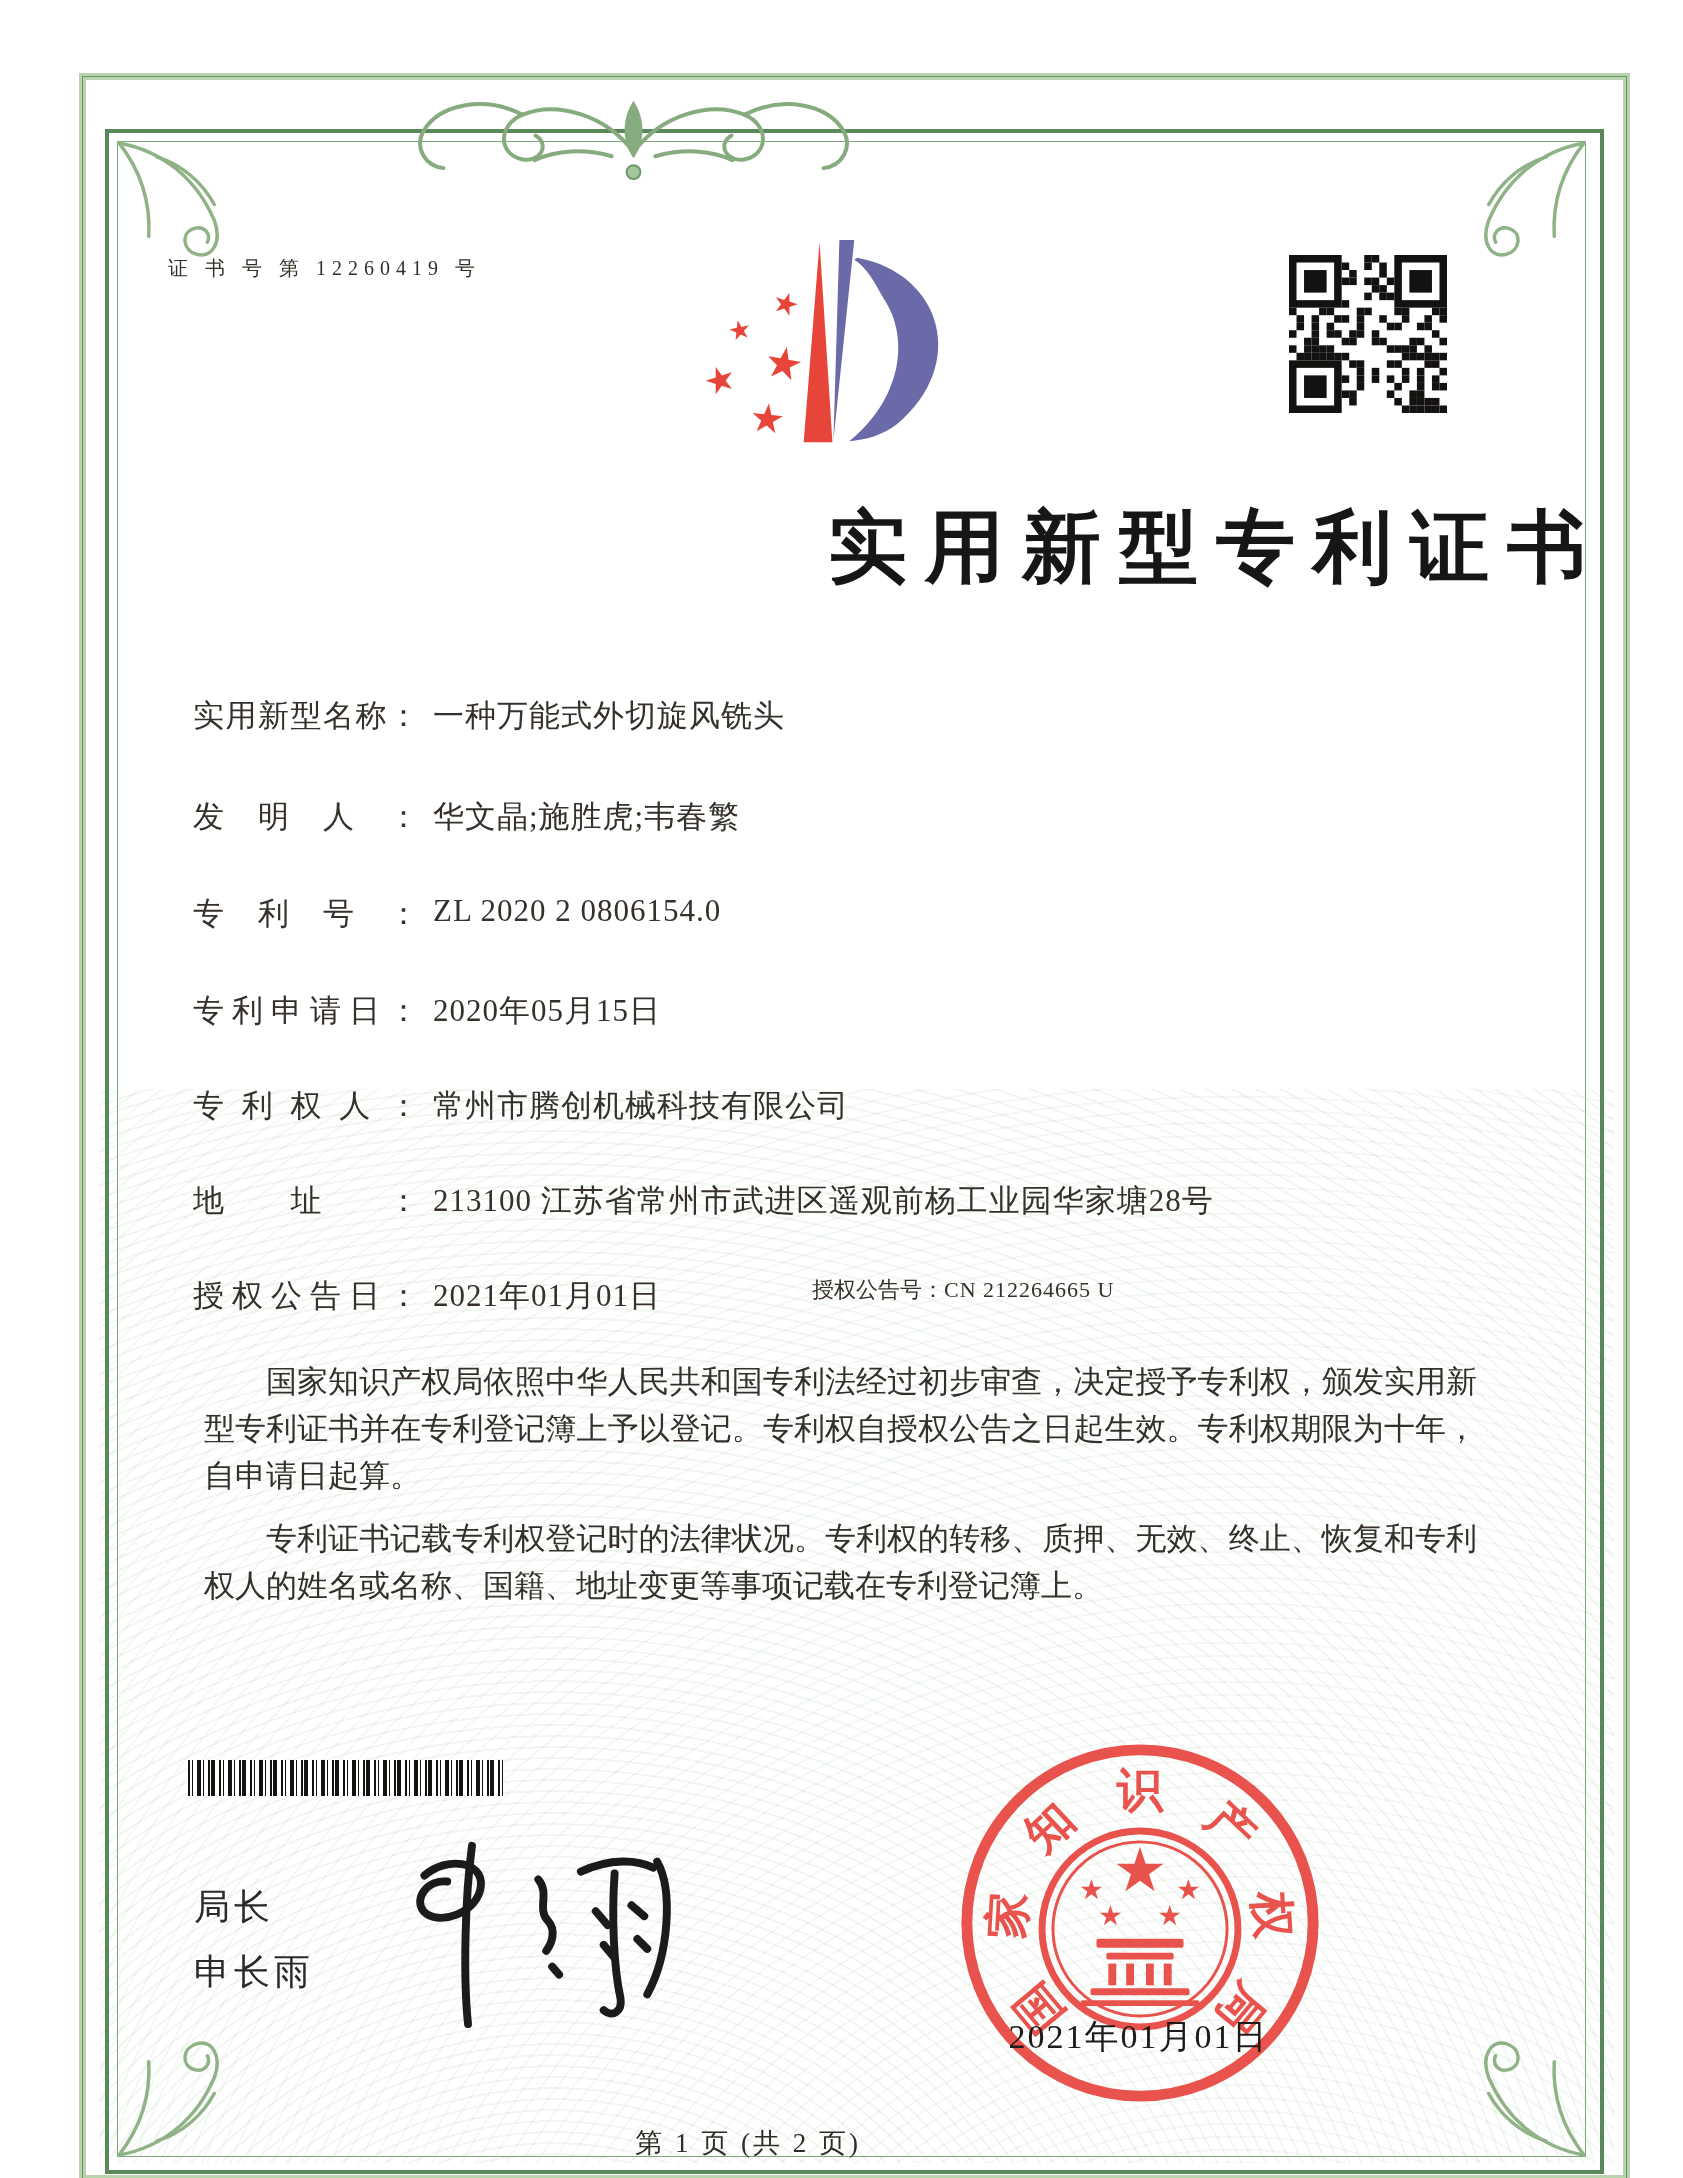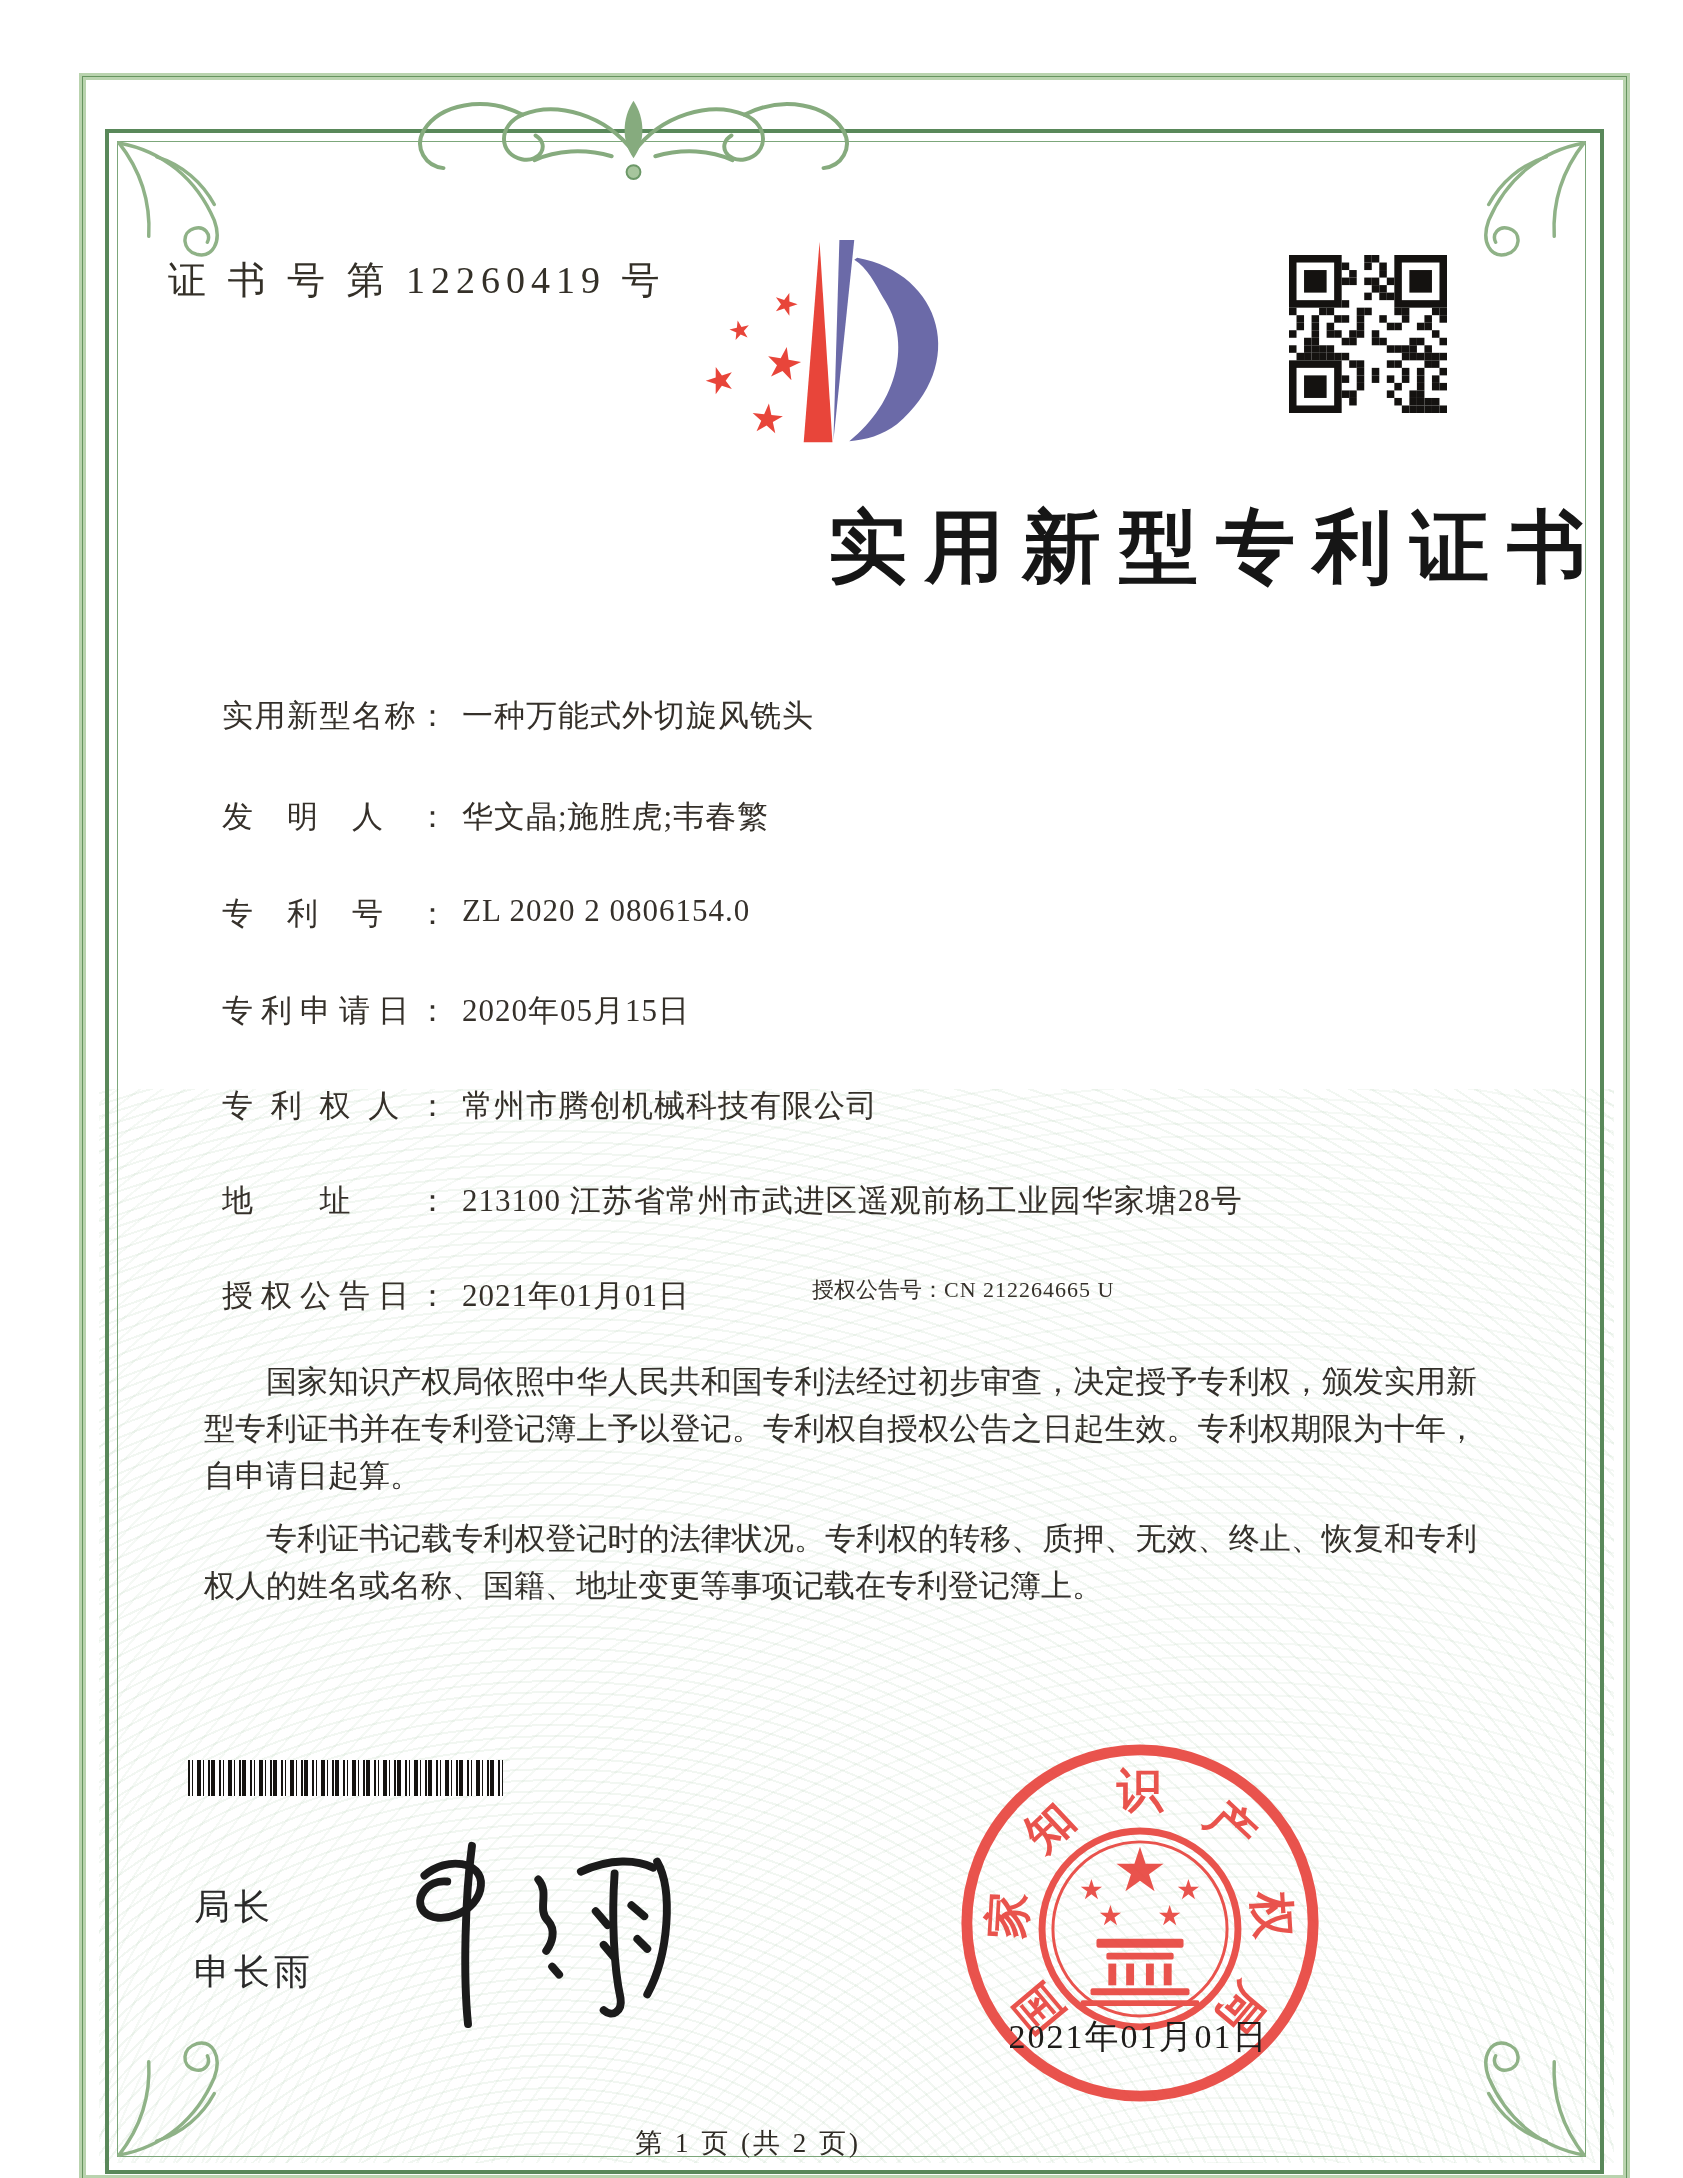--- a/index.html
+++ b/index.html
@@ -15,29 +15,29 @@
       repeating-radial-gradient(circle at 75% 140%, rgba(125,175,125,.08) 0 2px, rgba(255,255,255,0) 2px 13px);
     pointer-events:none;
   }
   
   .edge-band{position:absolute;left:79px;top:73px;width:1537px;height:2095px;
     border:7px solid #b9d3ae;outline:1px solid #66945f;outline-offset:-4px;}
   .frame-main{position:absolute;left:105px;top:129px;width:1491px;height:2037px;border:4px solid #59885a;}
   .frame-inner{position:absolute;left:117px;top:141px;width:1467px;height:2014px;border:1px solid #7ca77a;}
   .orn{position:absolute;pointer-events:none;}
   
-  .cert-no{position:absolute;left:168px;top:255px;font-size:38px;letter-spacing:6px;color:#343028;}
+  .cert-no{position:absolute;left:168px;top:255px;font-size:20px;letter-spacing:6px;color:#343028;}
   .logo{position:absolute;left:653px;top:226px;}
   .qr{position:absolute;left:1289px;top:255px;}
   .doc-title{
     position:absolute;left:0;width:1604px;top:495px;text-align:right;
     font-size:79px;font-weight:bold;letter-spacing:18px;color:#161616;
   }
   
-  .field-row{position:absolute;left:193px;font-size:31px;white-space:nowrap;color:#35302a;margin-left:29px;}
+  .field-row{position:absolute;left:193px;font-size:31px;white-space:nowrap;color:#35302a;}
   .f-label{display:inline-block;width:226px;text-align:justify;text-align-last:justify;vertical-align:top;}
   .f-value{margin-left:14px;letter-spacing:1px;}
   .grant-no{position:absolute;left:812px;font-size:22px;white-space:nowrap;color:#35302a;}
   
   .body-text{
     position:absolute;left:188px;top:1342px;width:1305px;
     font-size:31px;line-height:47px;text-align:justify;color:#33302b;
   }
   .body-text p{margin:16px;text-indent:2em;}
   

